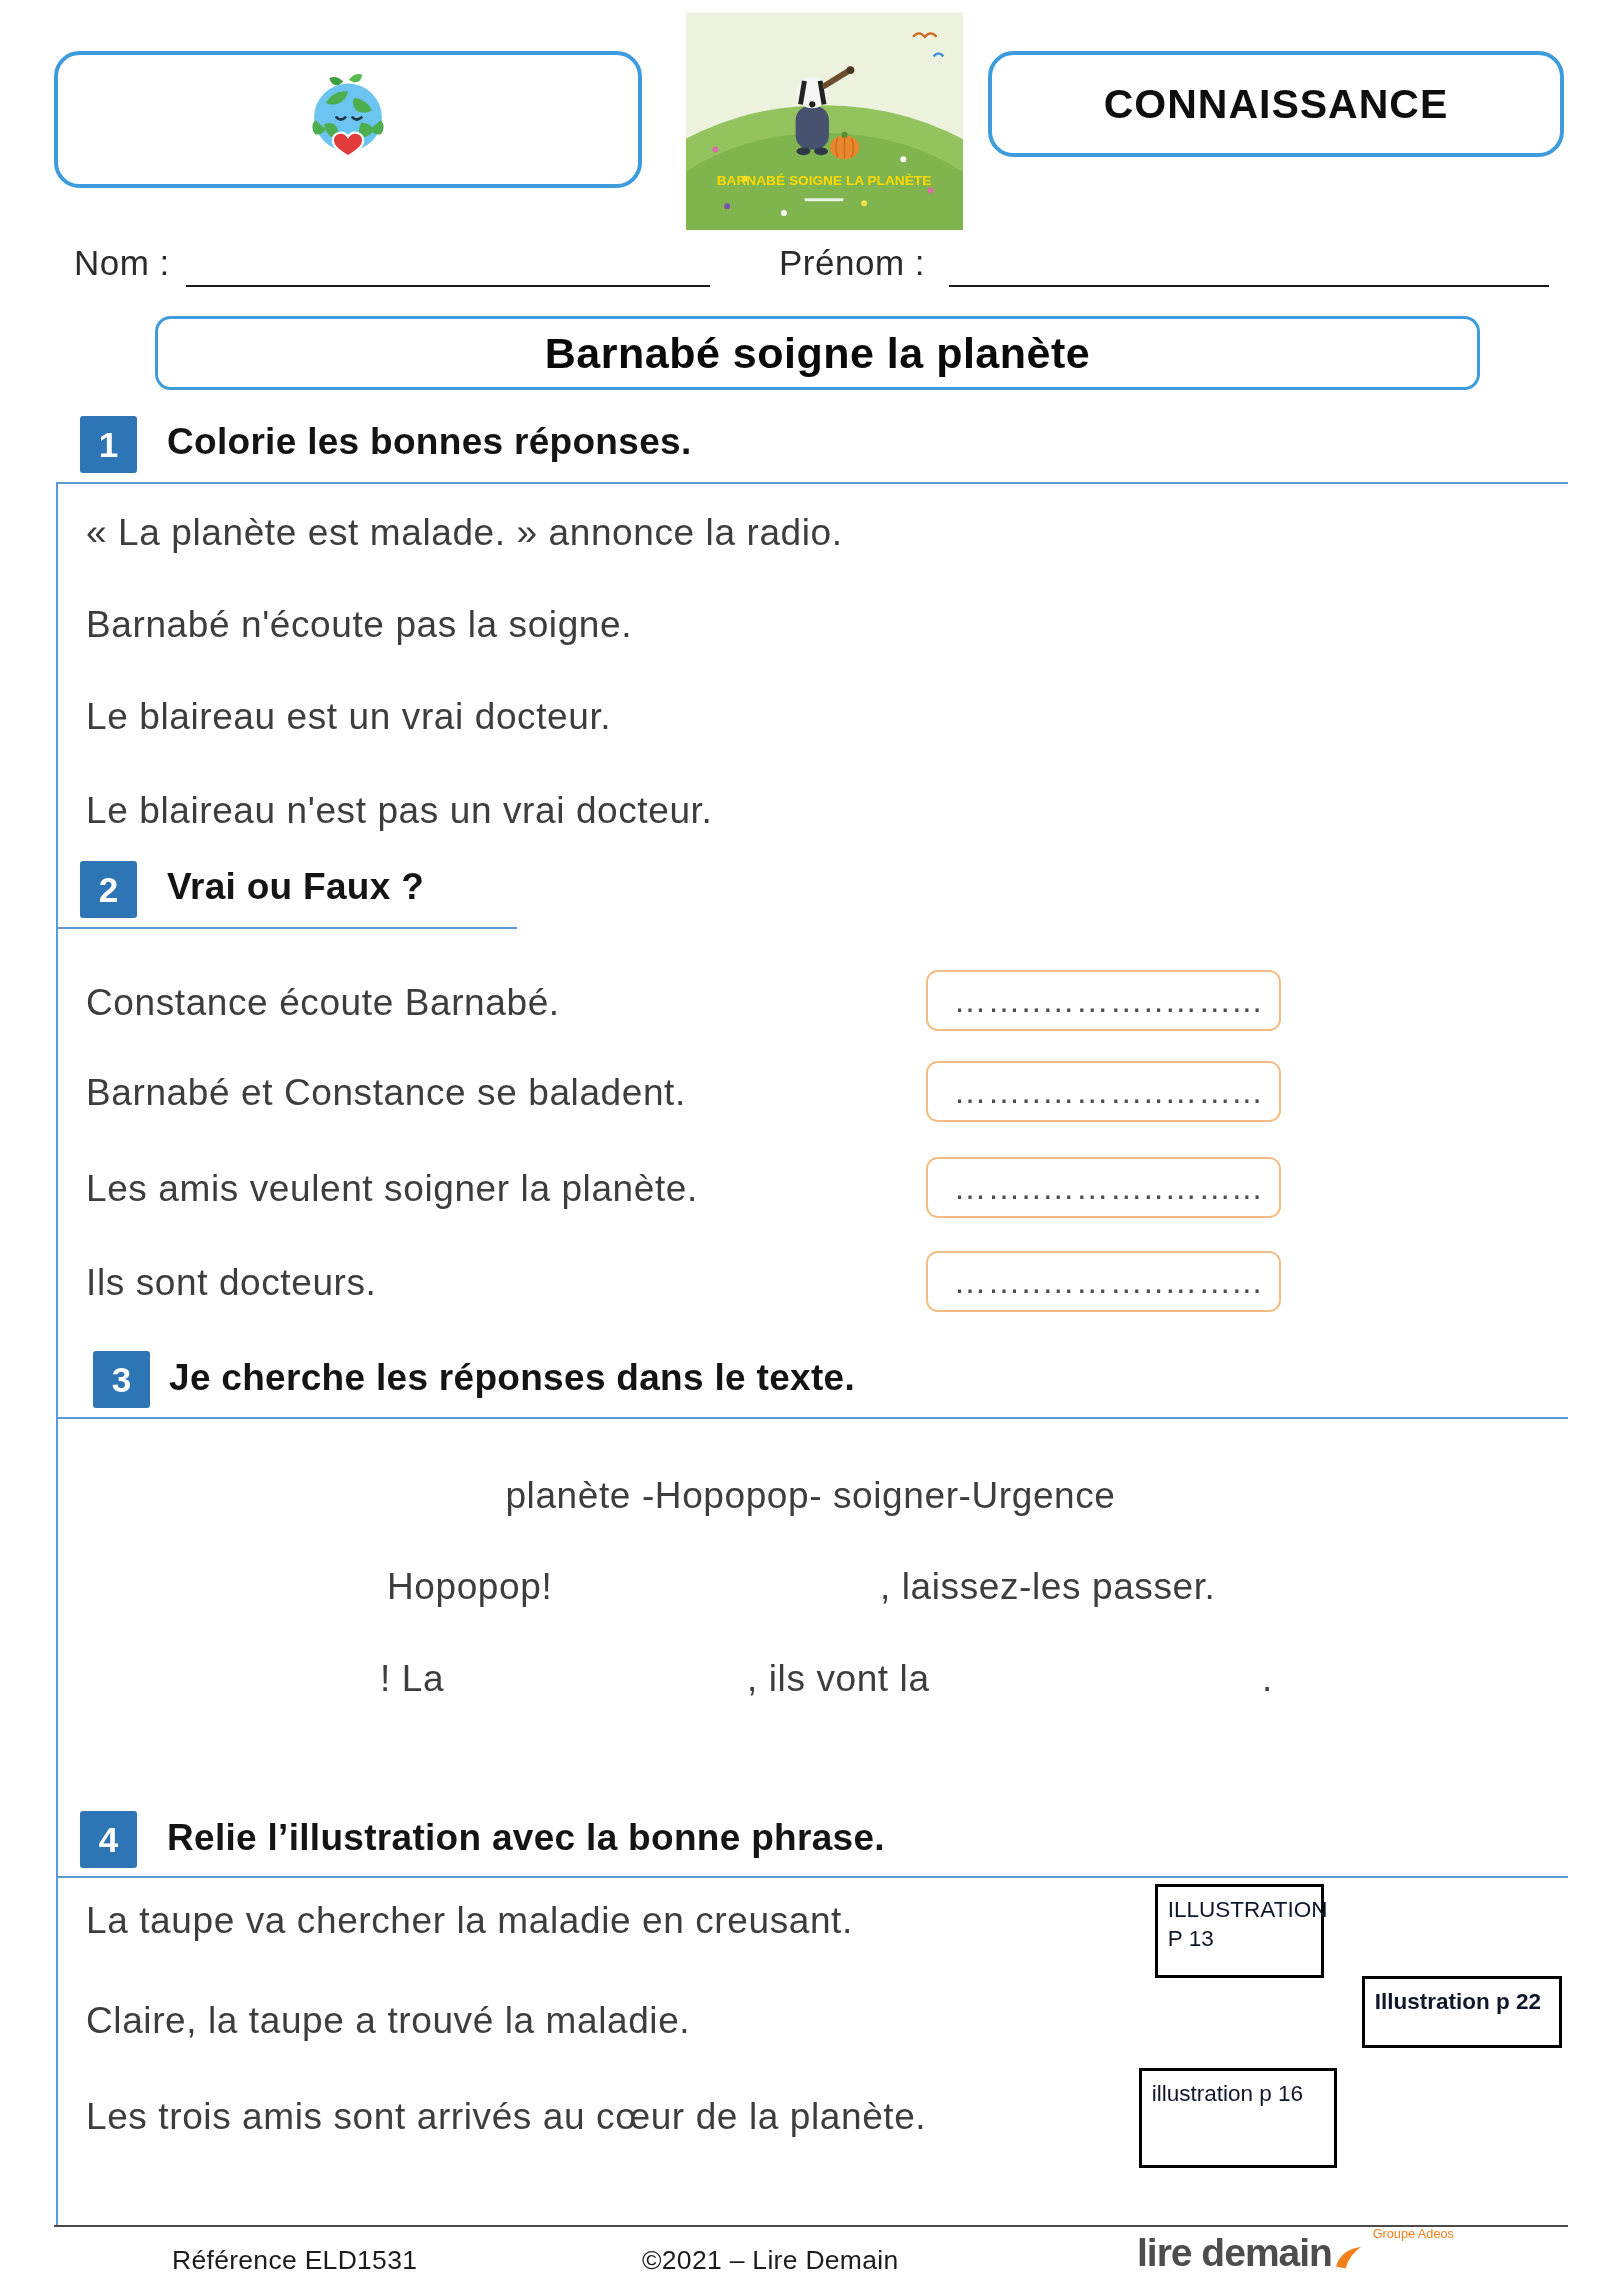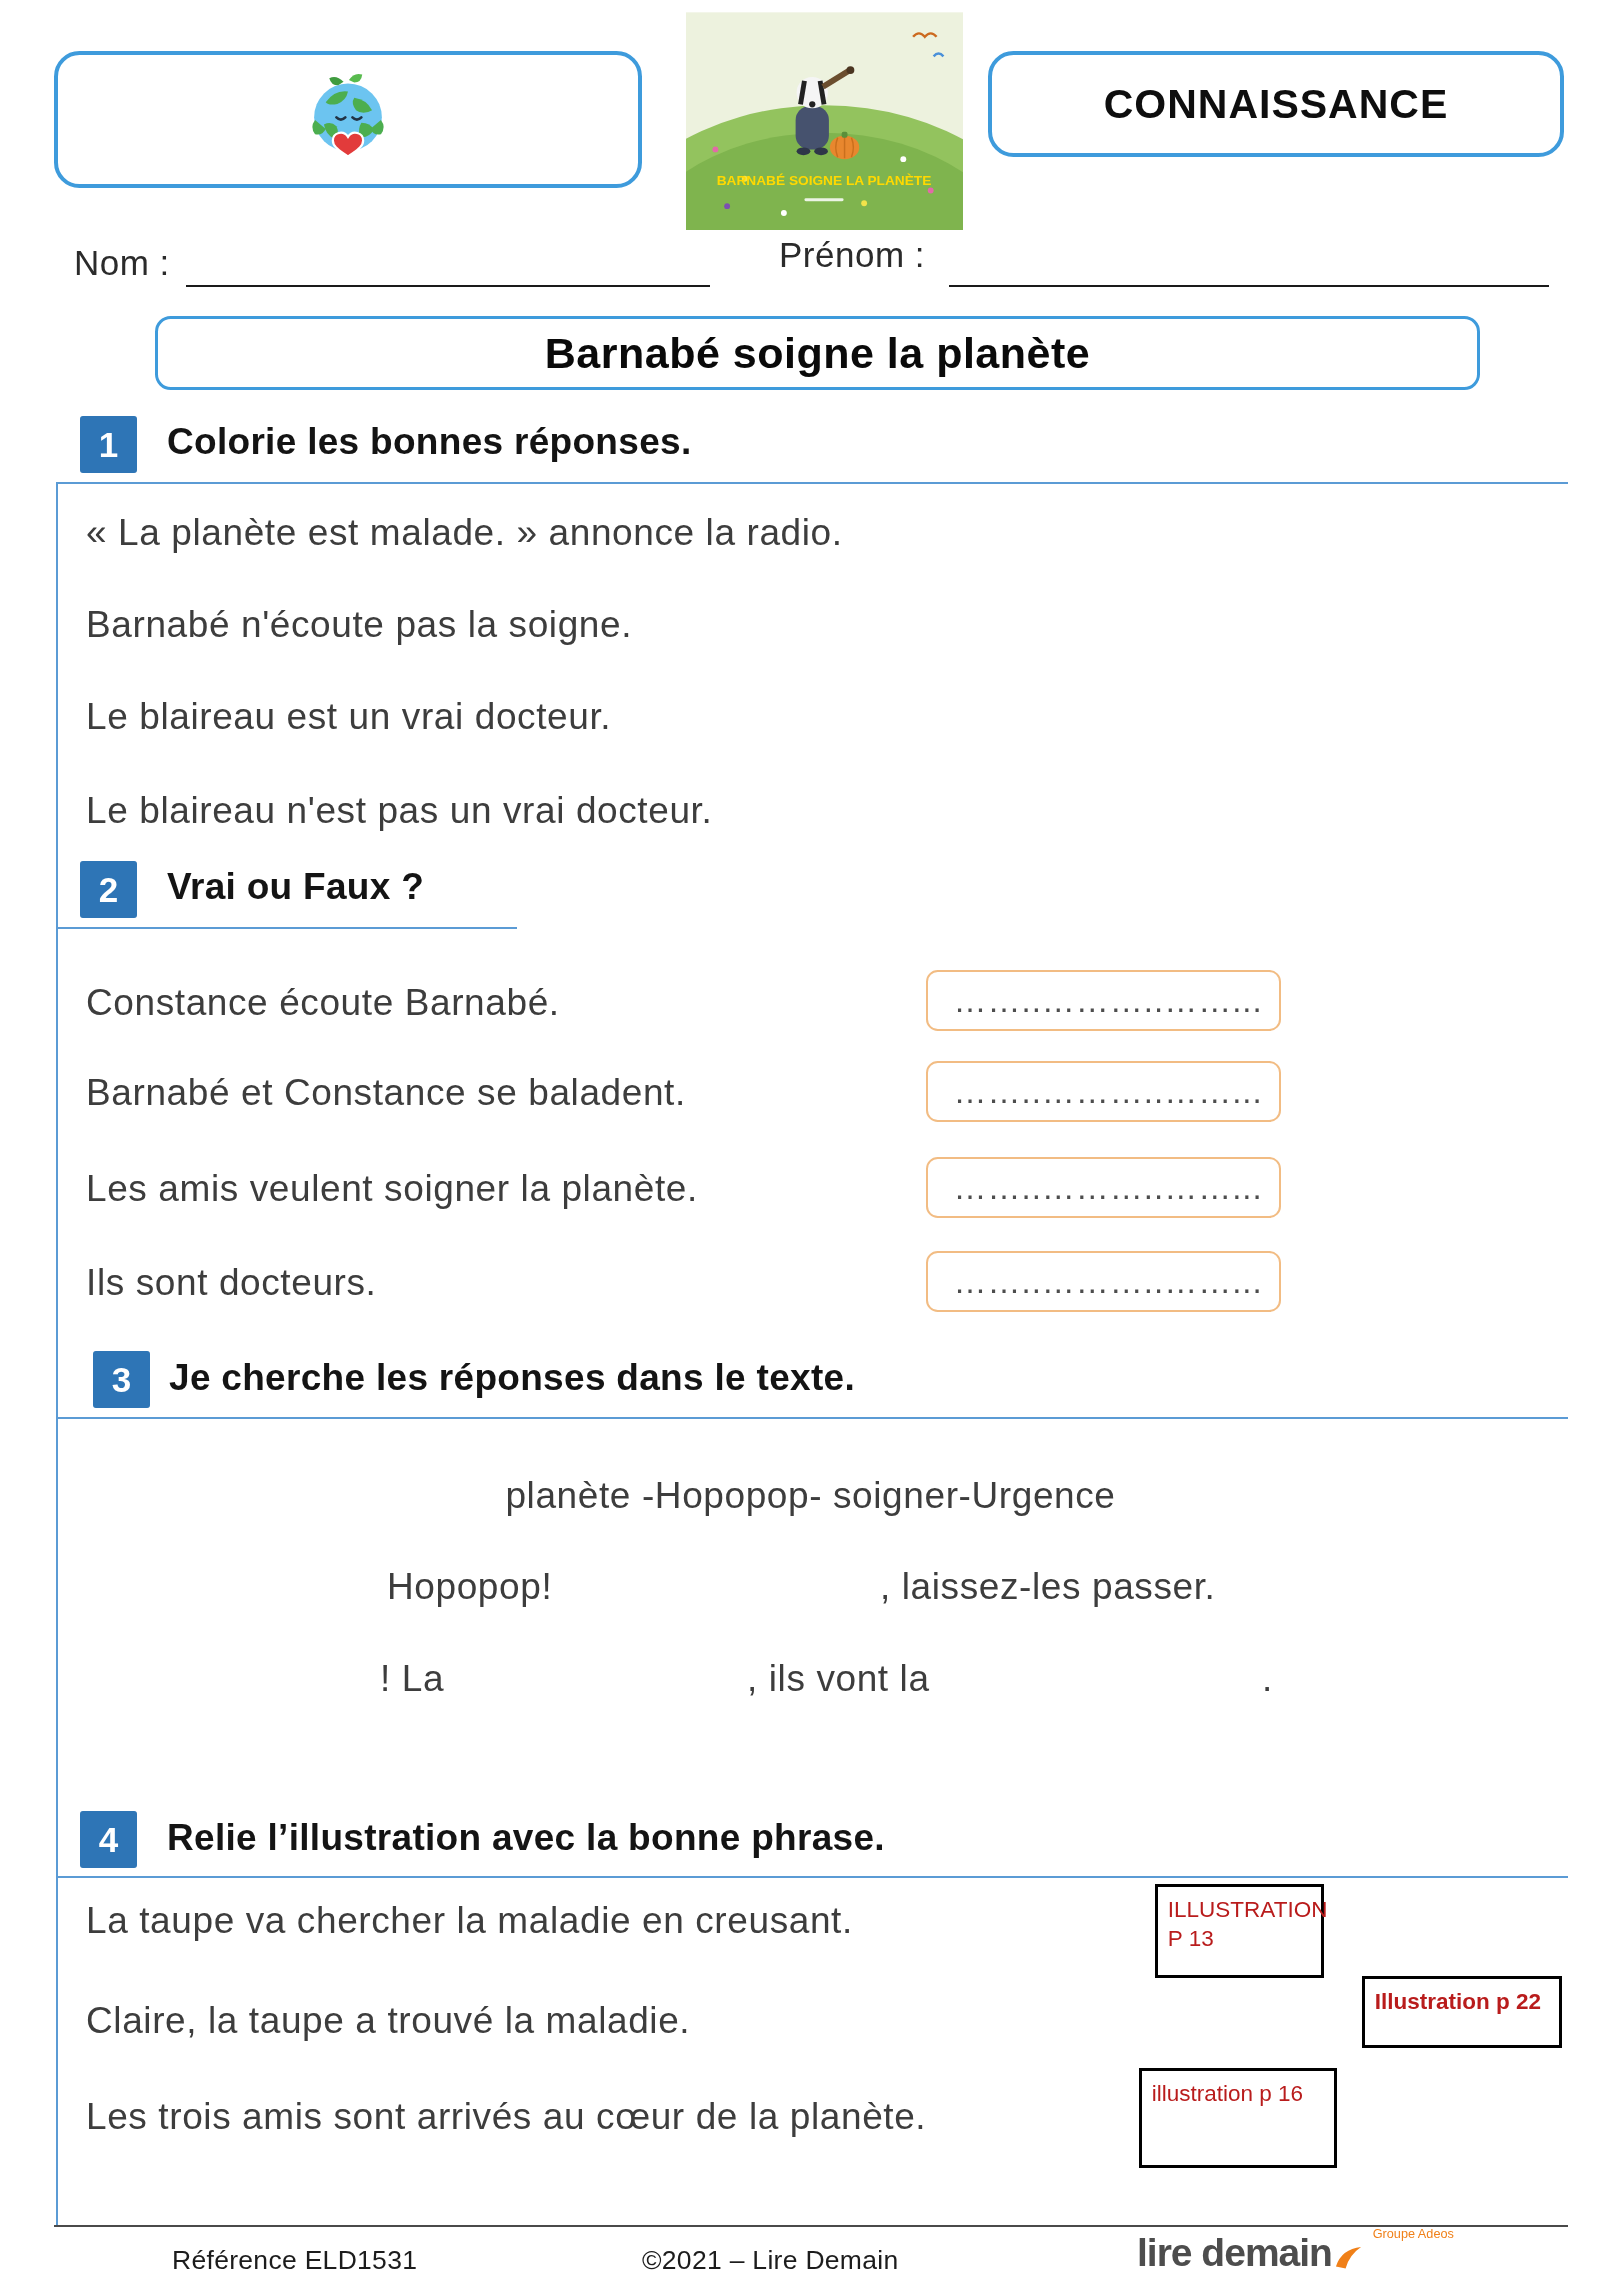--- a/index.html
+++ b/index.html
@@ -26,21 +26,21 @@
   .hrule { border-top:2.5px solid #5b9bd5; height:0; }
   .vrule { border-left:2.5px solid #5b9bd5; width:0; }
 
   .bodytxt { font-size:37px; color:#3d3d3d; letter-spacing:0.6px; white-space:nowrap; }
   .center { text-align:center; white-space:normal; }
 
   .ansbox { width:355px; height:61px; border:2.9px solid #f2bc83; border-radius:11.8px; background:#fff;
             display:flex; align-items:center; padding-left:25.5px; }
   .ansbox span { font-size:33px; color:#4d4d4d; letter-spacing:1px; }
 
-  .illbox { border:3.9px solid #000; background:#fff; padding:7.8px 9.8px; font-size:22.5px; color:#b91c1c; line-height:1.3; }
+  .illbox { border:3.9px solid #000; background:#fff; padding:7.8px 9.8px; font-size:22.5px; color:#0f172a; line-height:1.3; }
 
   .foot { font-size:26.5px; color:#1c1c1c; letter-spacing:0.3px; }
   .footrule { border-top:2px solid #4a4a4a; height:0; }
 
   .logo { display:flex; flex-direction:row; align-items:flex-start; }
   .logo-row { display:flex; align-items:flex-start; gap:2px; }
   .logo-main { font-size:39px; font-weight:bold; color:#4d4d4d; letter-spacing:-1px; white-space:nowrap; }
   .logo-sub { font-size:12.7px; color:#f08019; margin-left:9.8px; margin-top:-3.9px; }
 
   .cover { overflow:hidden; }
@@ -97,21 +97,21 @@
     <rect x="121" y="190" width="40" height="3" rx="1.5" fill="#ffffff" opacity="0.85"></rect>
   </svg>
 </div>
 
 <div class="abs badge" style="left:988px; top:51px; width:576px; height:106px;">
   <span class="conn">CONNAISSANCE</span>
 </div>
 
 <span class="abs idlabel" style="left:74px; top:243px;">Nom :</span>
 <span class="abs idline" style="left:186px; top:248px; width:524px;"></span>
-<span class="abs idlabel" style="left:779px; top:235px;">Prénom :</span>
+<span class="abs idlabel" style="left:779px; top:243px;">Prénom :</span>
 <span class="abs idline" style="left:949px; top:248px; width:600px;"></span>
 
 <div class="abs titlebox" style="left:155px; top:316px; width:1325px; height:74px;">
   <span>Barnabé soigne la planète</span>
 </div>
 
 <div class="abs vrule" style="left:56px; top:482px; height:1743px;"></div>
 
 <div class="abs numbox" style="left:80px; top:416px;">1</div>
 <div class="abs heading" style="left:167px; top:421px;">Colorie les bonnes réponses.</div>

